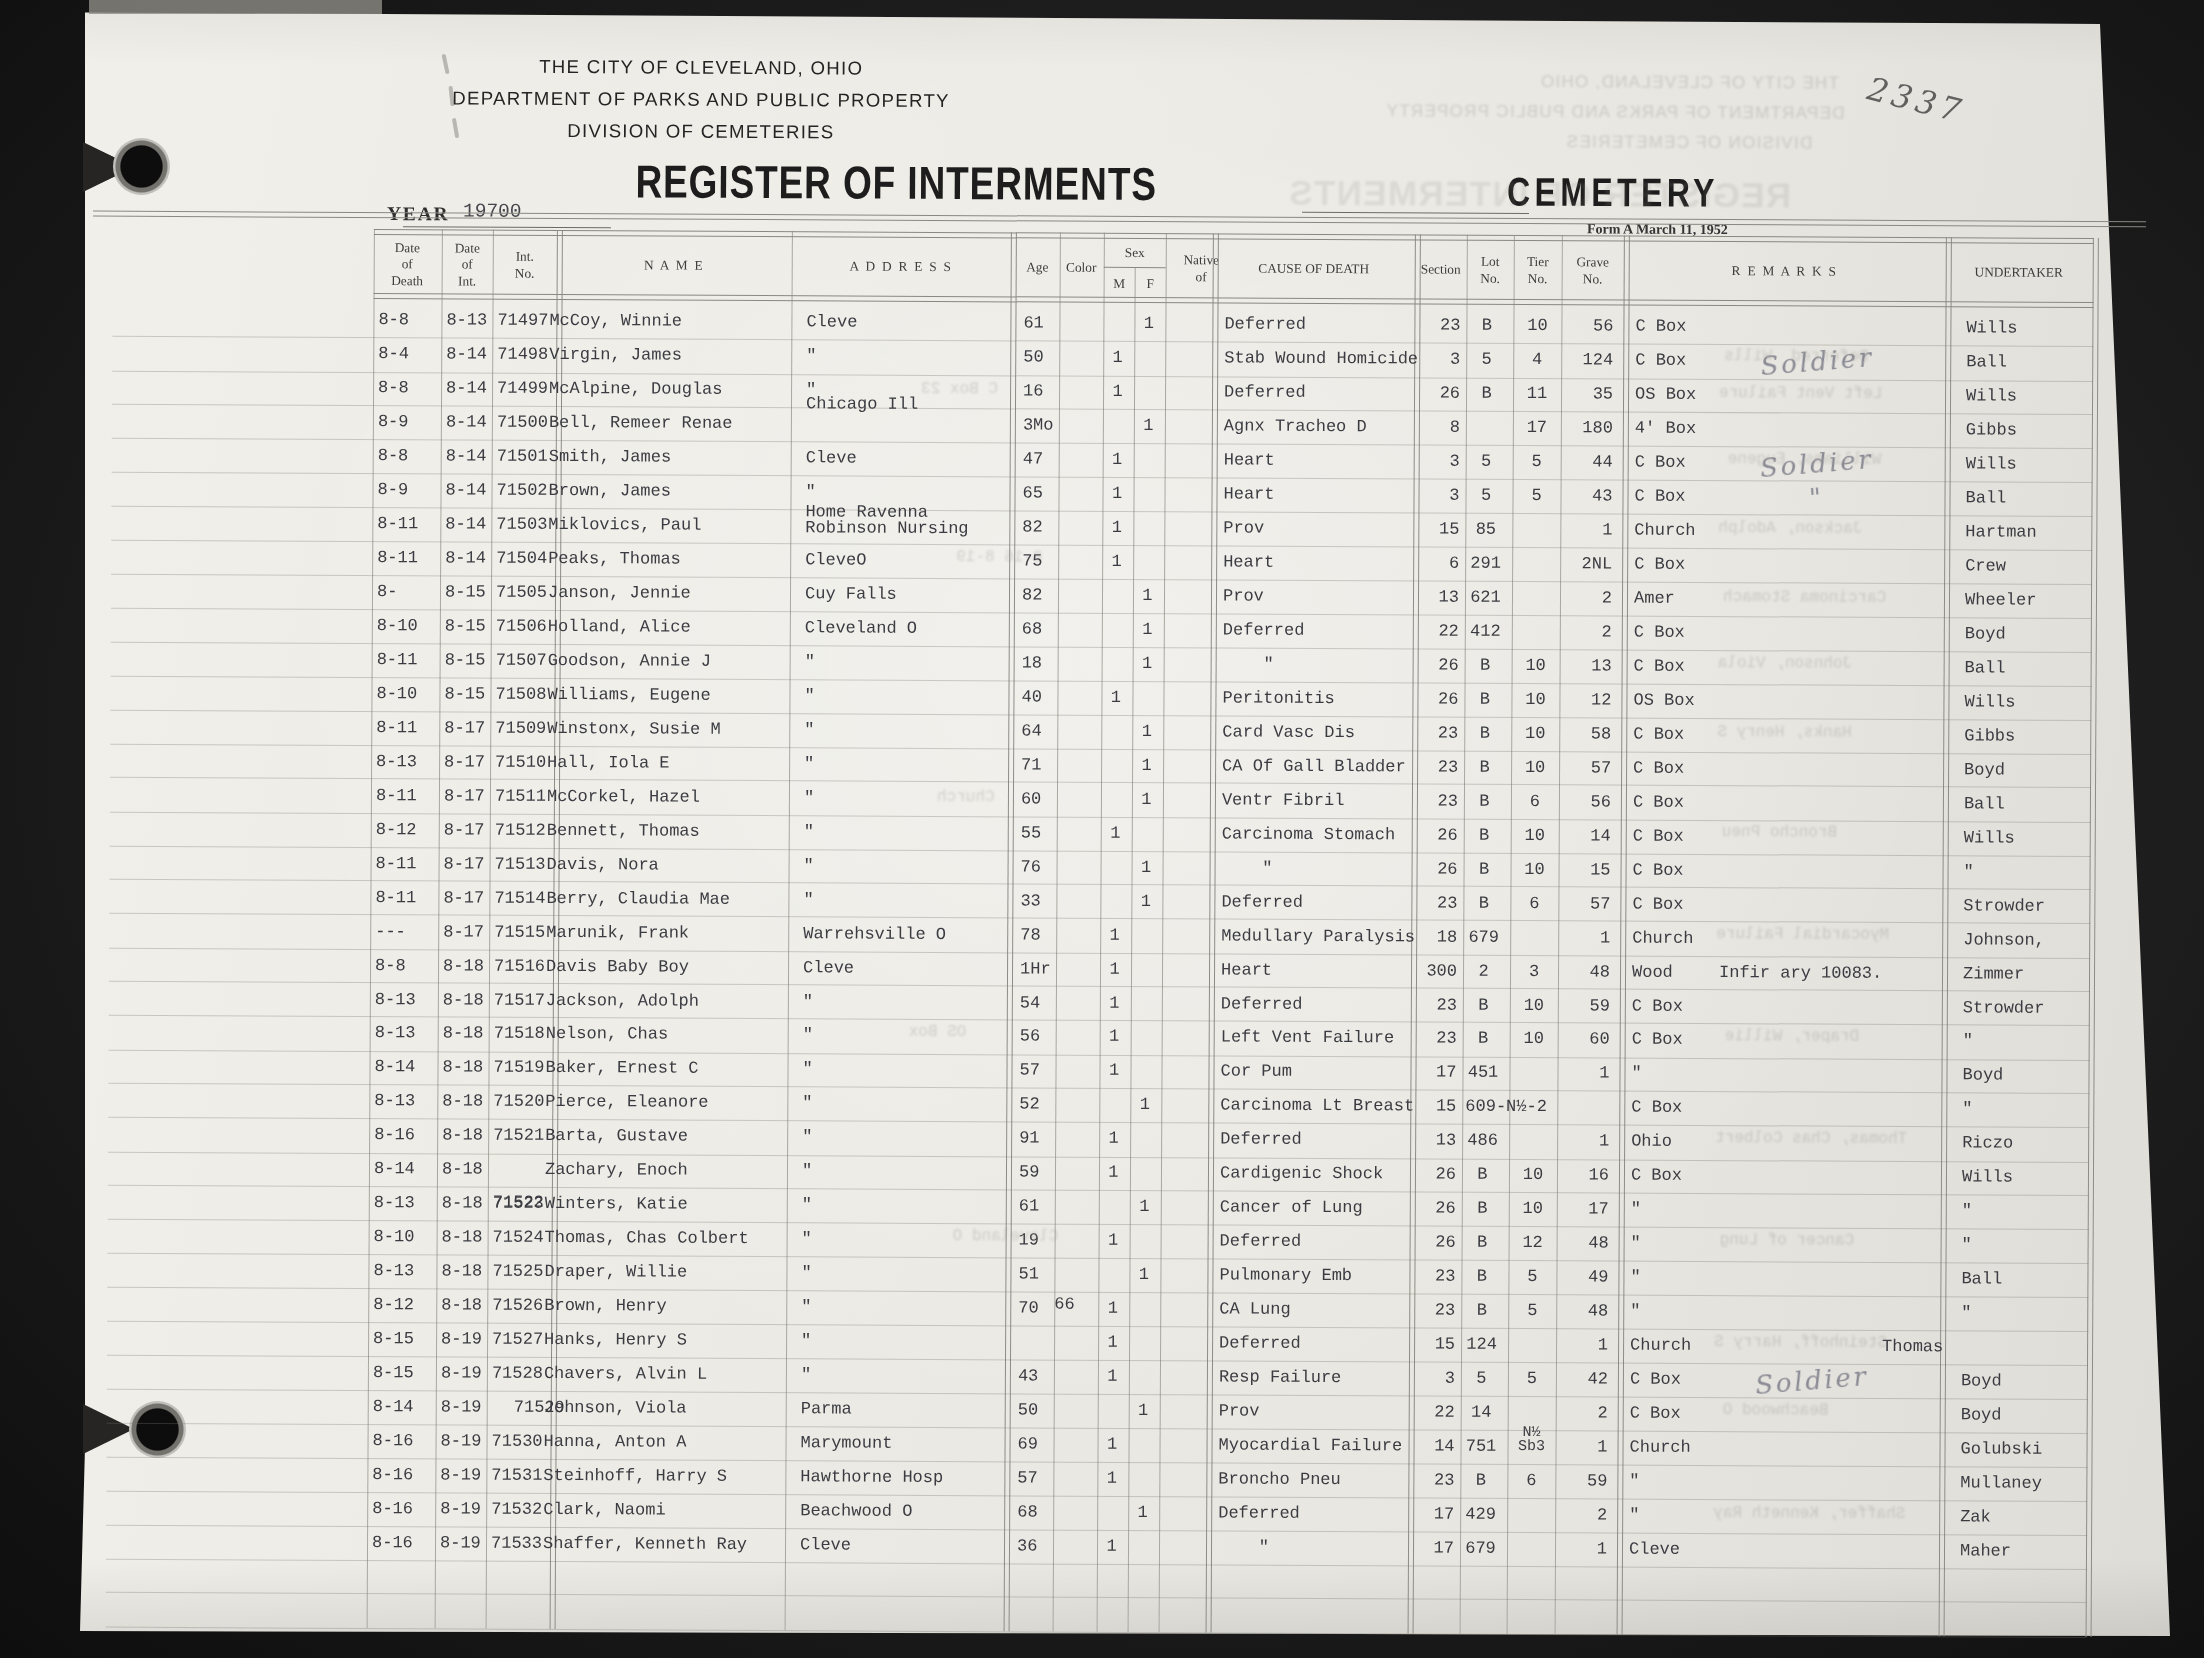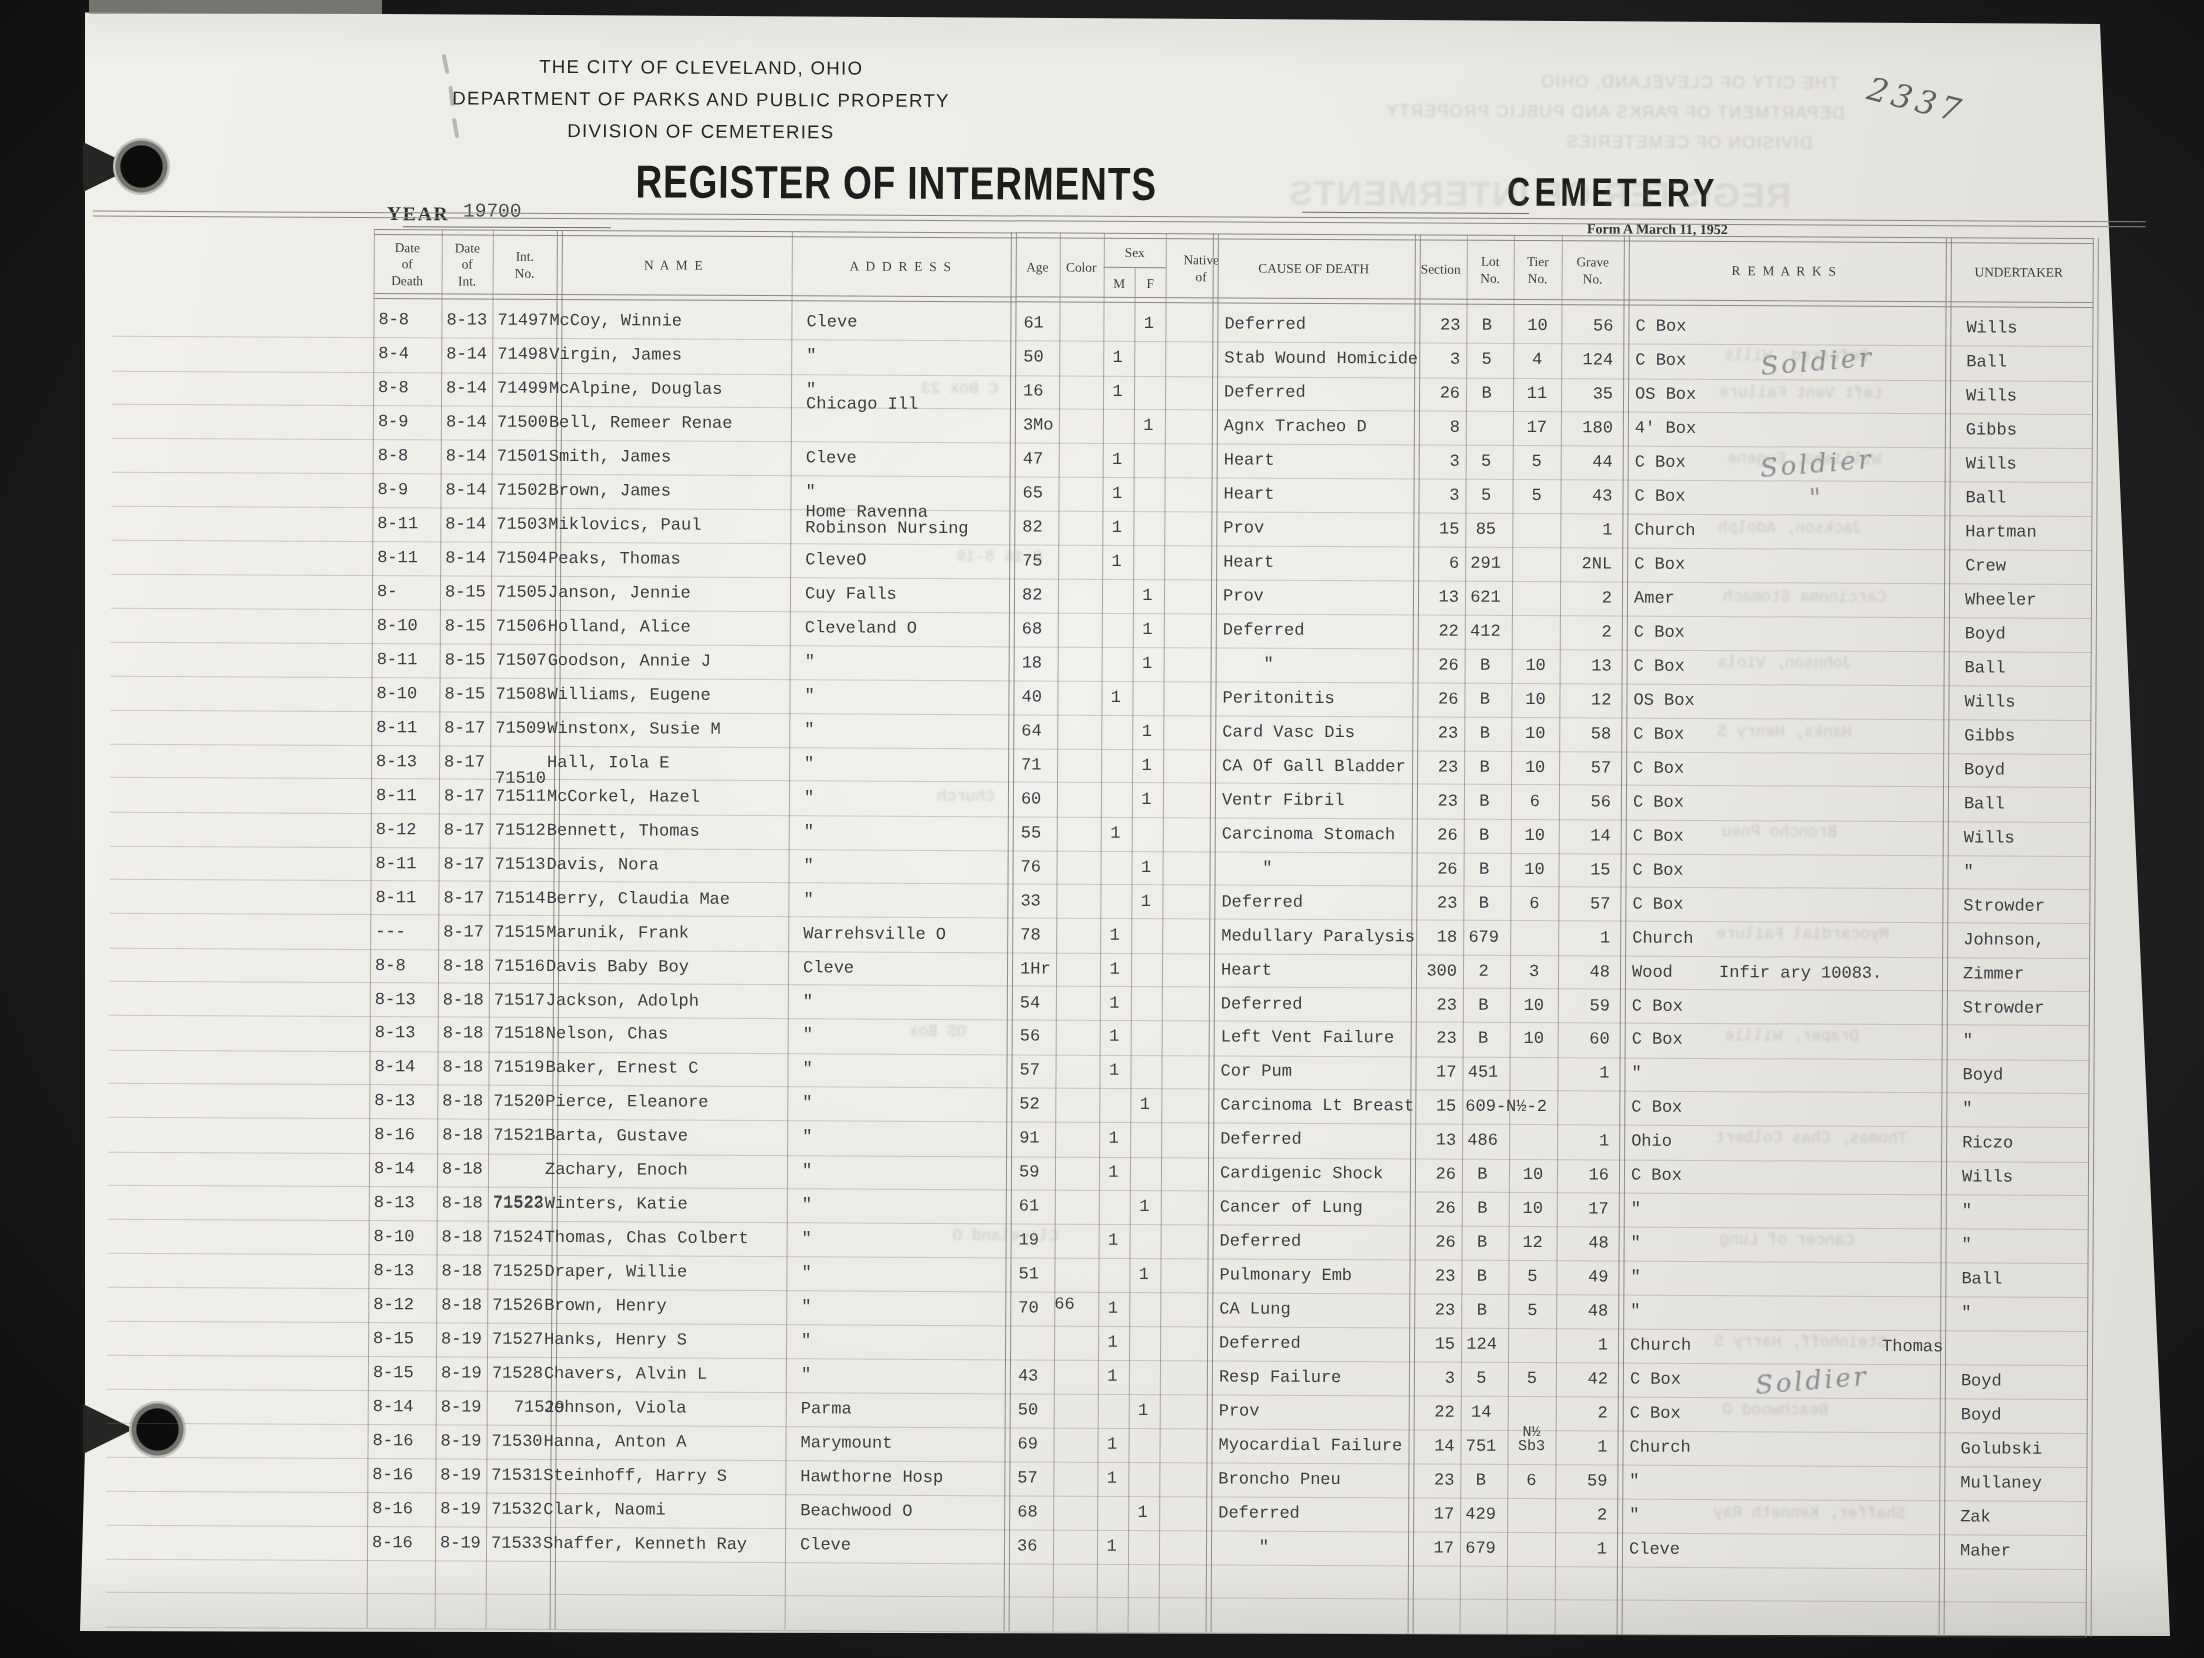--- a/index.html
+++ b/index.html
@@ -382,21 +382,21 @@
           <span class="tw" style="left: 1467px; top: 718px; width: 41px; text-align: center; display: inline-block;">B</span>
           <span class="tw" style="left: 1514px; top: 718px; width: 48px; text-align: center; display: inline-block;">10</span>
           <span class="tw" style="left: 1557px; top: 718px; width: 57px; text-align: right; display: inline-block;">58</span>
           <span class="tw" style="left: 1636px; top: 718px;">C Box</span>
           <span class="tw" style="left: 1967px; top: 718px;">Gibbs</span>
           <span class="tw" style="left: 1139px; top: 718px; width: 21px; text-align: center; display: inline-block;">1</span>
         </div>
         <div>
           <span class="tw" style="left: 379px; top: 752px;">8-13</span>
           <span class="tw" style="left: 447px; top: 752px;">8-17</span>
-          <span class="tw" style="left: 498px; top: 752px; margin-top: 16px;">71510</span>
+          <span class="tw" style="left: 498px; top: 752px;">71510</span>
           <span class="tw" style="left: 550px; top: 752px;">Hall, Iola E</span>
           <span class="tw" style="left: 807px; top: 752px;">"</span>
           <span class="tw" style="left: 1024px; top: 752px;">71</span>
           <span class="tw" style="left: 1225px; top: 752px;">CA Of Gall Bladder</span>
           <span class="tw" style="left: 1401px; top: 752px; width: 60px; text-align: right; display: inline-block;">23</span>
           <span class="tw" style="left: 1467px; top: 752px; width: 41px; text-align: center; display: inline-block;">B</span>
           <span class="tw" style="left: 1514px; top: 752px; width: 48px; text-align: center; display: inline-block;">10</span>
           <span class="tw" style="left: 1557px; top: 752px; width: 57px; text-align: right; display: inline-block;">57</span>
           <span class="tw" style="left: 1636px; top: 752px;">C Box</span>
           <span class="tw" style="left: 1967px; top: 752px;">Boyd</span>

